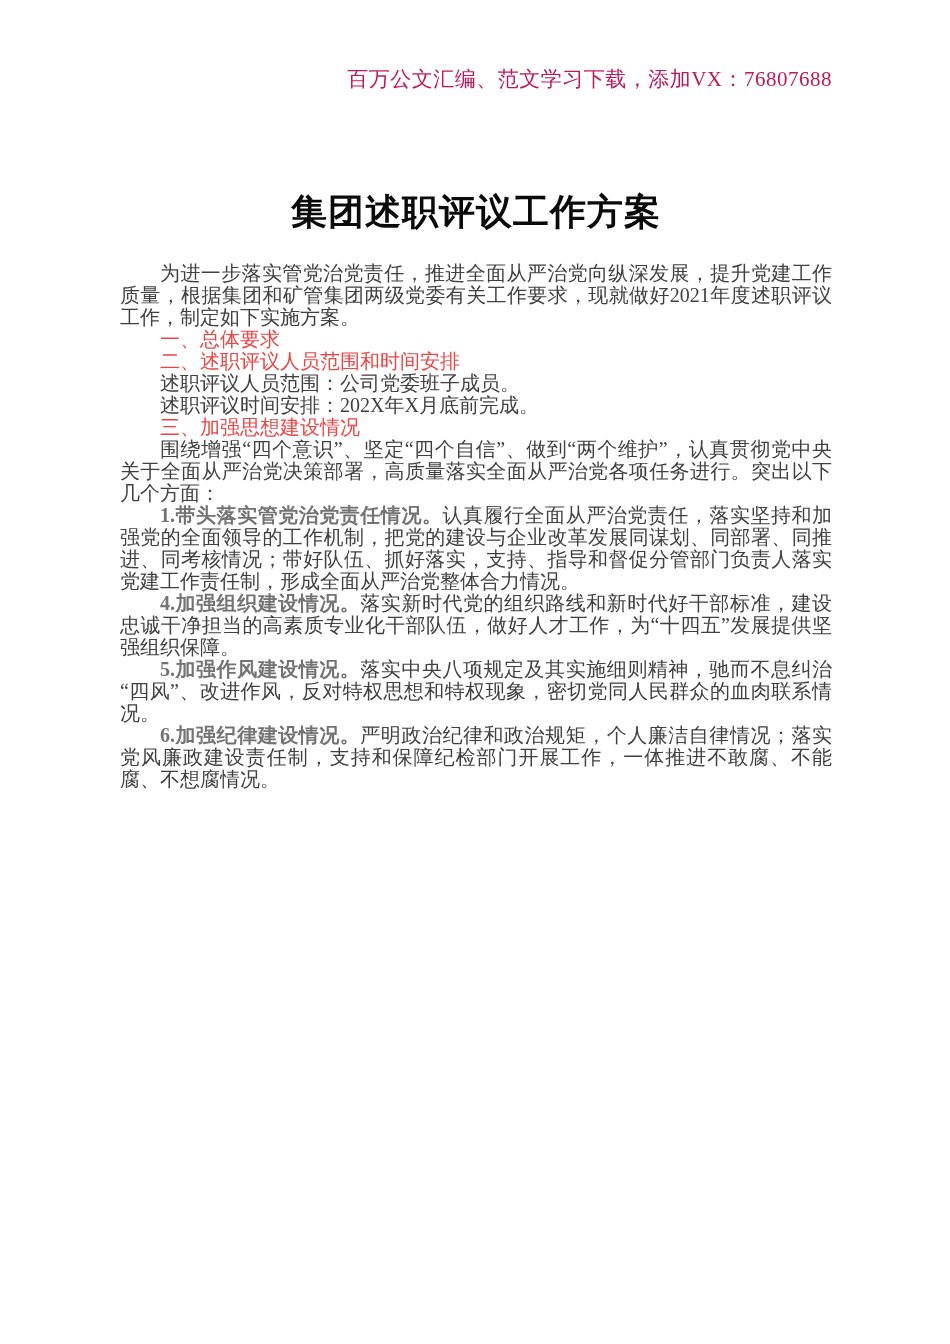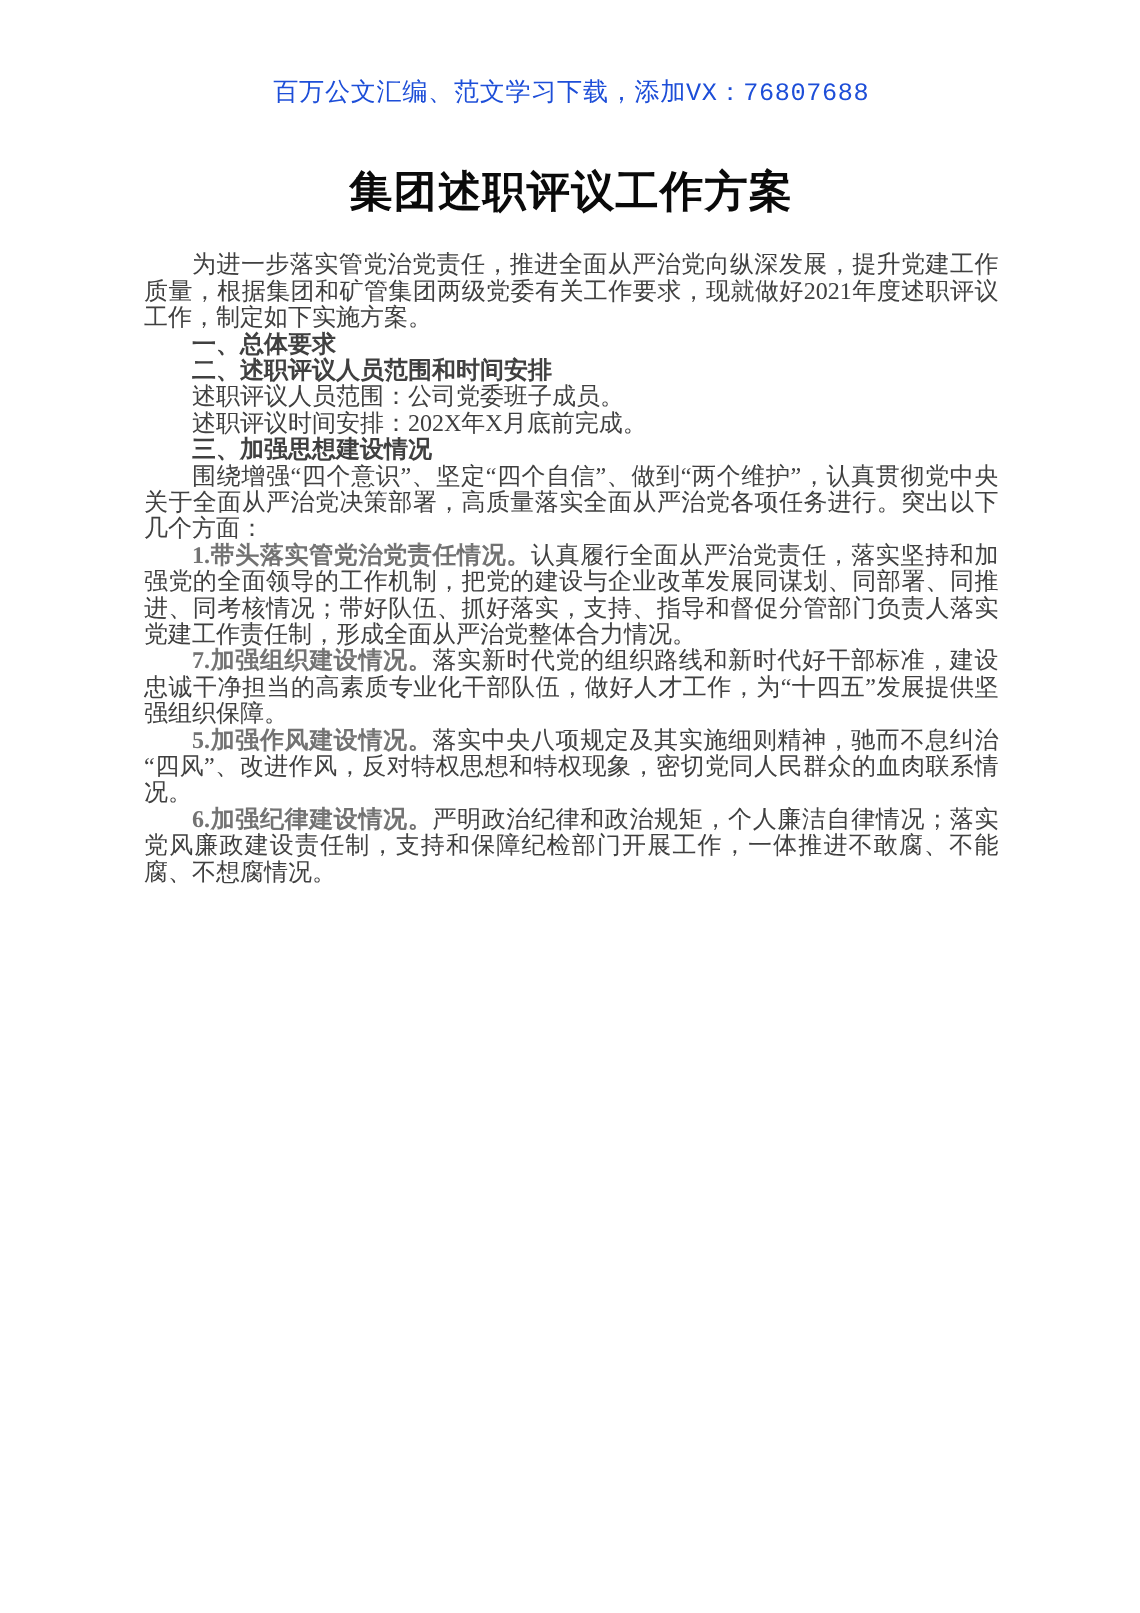--- a/index.html
+++ b/index.html
@@ -14,50 +14,50 @@
     font-family: "Liberation Serif", "DejaVu Serif", serif;
   }
   .page {
     box-sizing: border-box;
     width: 950px;
     height: 1344px;
     padding: 64px 118px 0 120px;
     background: #ffffff;
   }
   .notice {
-    font-family: Liberation Mono, monospace;
+    font-family: Liberation Serif, serif;
     font-size: 21px;
     line-height: 30px;
-    color: #1d4ed8;
-    text-align: center;
+    color: #be185d;
+    text-align: right;
     letter-spacing: 0.5px;
   }
   .doc-title {
-    margin: 44px 0 0 0;
+    margin: 96px 0 0 0;
     font-size: 36px;
     line-height: 44px;
     font-weight: 700;
     text-align: center;
     color: #0a0a0a;
     letter-spacing: 1px;
   }
   .doc-body {
     margin-top: 28px;
   }
   .para {
     margin: 0;
     font-size: 20px;
     line-height: 22px;
     text-indent: 2em;
     text-align: justify;
     color: #404040;
   }
   .para.heading {
-    font-weight: 700;
-    color: #404040;
+    font-weight: 400;
+    color: #ef4444;
   }
   .lead {
     font-weight: 700;
     color: #737373;
   }
 </style>
 </head>
 <body>
 
 <div class="page">
@@ -80,20 +80,20 @@
     <p class="para">述职评议时间安排：202X年X月底前完成。</p>
 
     <p class="para heading">三、加强思想建设情况</p>
 
     <p class="para">围绕增强“四个意识”、坚定“四个自信”、做到“两个维护”，认真贯彻党中央关于全面从严治党决策部署，高质量落实全面从严治党各项任务进行。突出以下几个方面：</p>
 
     <p class="para"><span class="lead">1.带头落实管党治党责任情况。</span><span>认真履行全面从严治党责任，落实坚持和加强党的全面领导的工作机制，把党的建设与企业改革发展同谋划、同部署、同推进、同考核情况；带好队伍、抓好落实，支持、指导和督促分管部门负责人落实党建工作责任制，形成全面从严治党整体合力情况。</span></p>
 
 
 
-    <p class="para"><span class="lead">7.加强组织建设情况。</span><span>落实新时代党的组织路线和新时代好干部标准，建设忠诚干净担当的高素质专业化干部队伍，做好人才工作，为“十四五”发展提供坚强组织保障。</span></p>
+    <p class="para"><span class="lead">4.加强组织建设情况。</span><span>落实新时代党的组织路线和新时代好干部标准，建设忠诚干净担当的高素质专业化干部队伍，做好人才工作，为“十四五”发展提供坚强组织保障。</span></p>
 
     <p class="para"><span class="lead">5.加强作风建设情况。</span><span>落实中央八项规定及其实施细则精神，驰而不息纠治“四风”、改进作风，反对特权思想和特权现象，密切党同人民群众的血肉联系情况。</span></p>
 
     <p class="para"><span class="lead">6.加强纪律建设情况。</span><span>严明政治纪律和政治规矩，个人廉洁自律情况；落实党风廉政建设责任制，支持和保障纪检部门开展工作，一体推进不敢腐、不能腐、不想腐情况。</span></p>
 
   </div>
 </div>
 
 </body></html>

